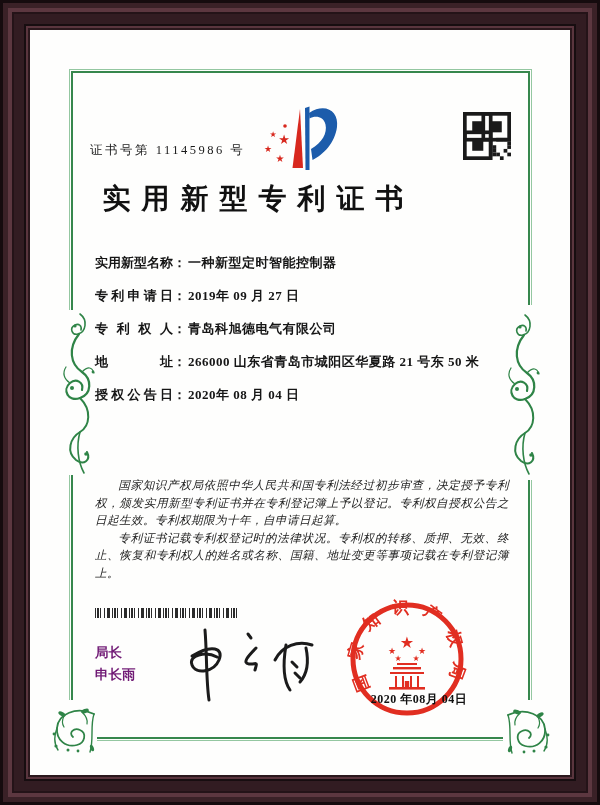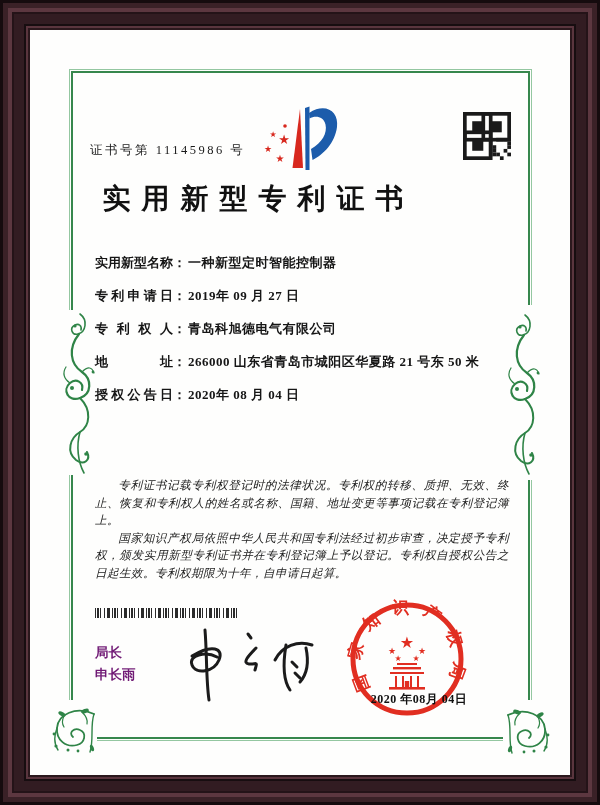--- a/index.html
+++ b/index.html
@@ -184,22 +184,22 @@
 
     <div class="fields">
         <div class="frow"><span class="flabel">实用新型名称</span><span class="fcolon">：</span><span class="fvalue">一种新型定时智能控制器</span></div>
         <div class="frow"><span class="flabel">专利申请日</span><span class="fcolon">：</span><span class="fvalue">2019年 09 月 27 日</span></div>
         <div class="frow"><span class="flabel">专利权人</span><span class="fcolon">：</span><span class="fvalue">青岛科旭德电气有限公司</span></div>
         <div class="frow"><span class="flabel">地址</span><span class="fcolon">：</span><span class="fvalue">266000 山东省青岛市城阳区华夏路 21 号东 50 米</span></div>
         <div class="frow"><span class="flabel">授权公告日</span><span class="fcolon">：</span><span class="fvalue">2020年 08 月 04 日</span></div>
       </div>
 
     <div class="legal">
+      <p>国家知识产权局依照中华人民共和国专利法经过初步审查，决定授予专利权，颁发实用新型专利证书并在专利登记簿上予以登记。专利权自授权公告之日起生效。专利权期限为十年，自申请日起算。</p>
       <p>专利证书记载专利权登记时的法律状况。专利权的转移、质押、无效、终止、恢复和专利权人的姓名或名称、国籍、地址变更等事项记载在专利登记簿上。</p>
-      <p>国家知识产权局依照中华人民共和国专利法经过初步审查，决定授予专利权，颁发实用新型专利证书并在专利登记簿上予以登记。专利权自授权公告之日起生效。专利权期限为十年，自申请日起算。</p>
     </div>
 
     <div class="barcode"></div>
 
     <div class="director">
       <div>局长</div>
       <div>申长雨</div>
     </div>
 
     <svg class="signature" width="170" height="90" viewBox="0 0 170 90">

